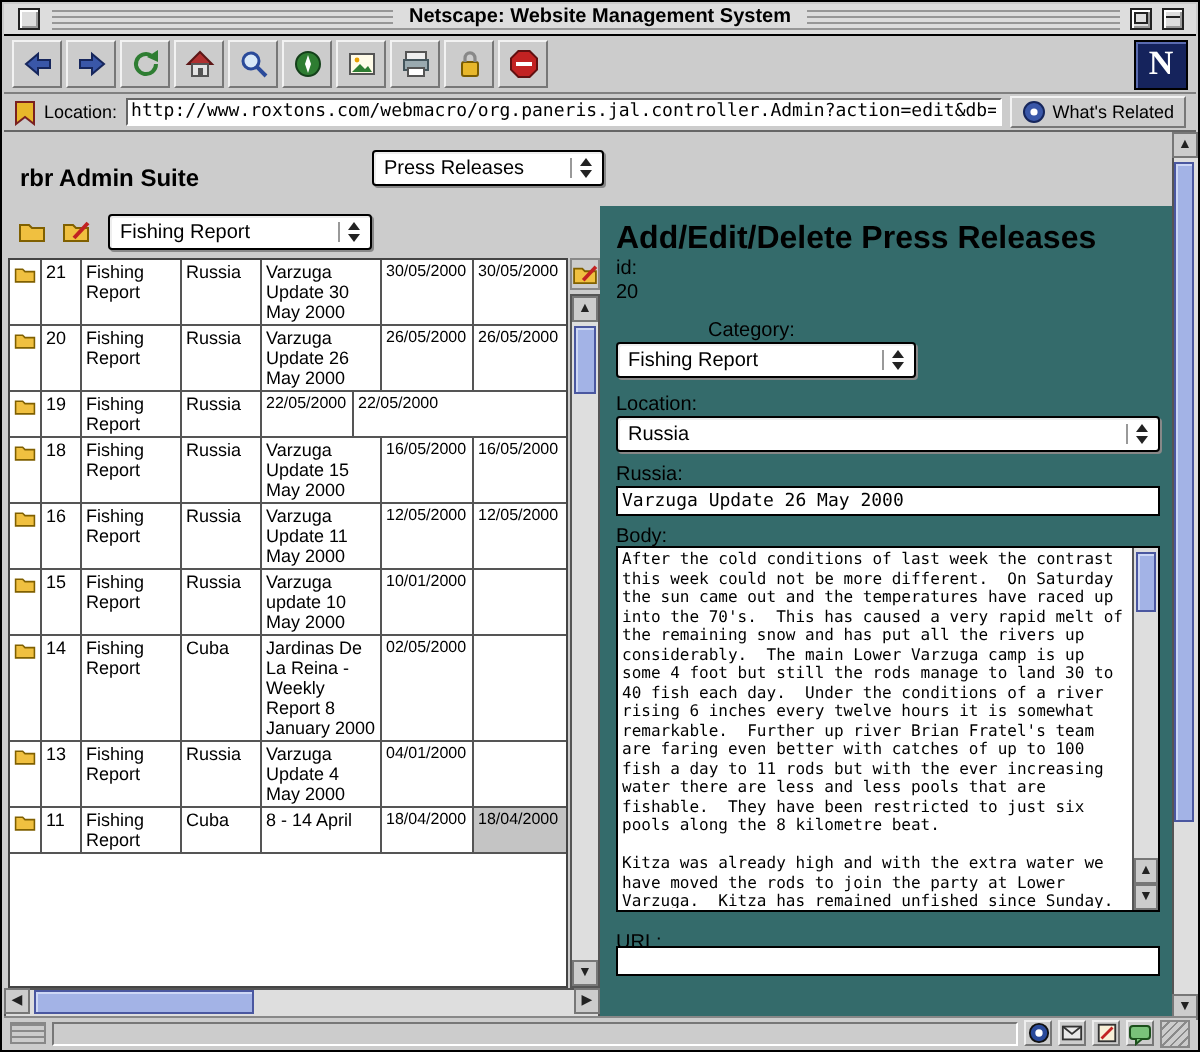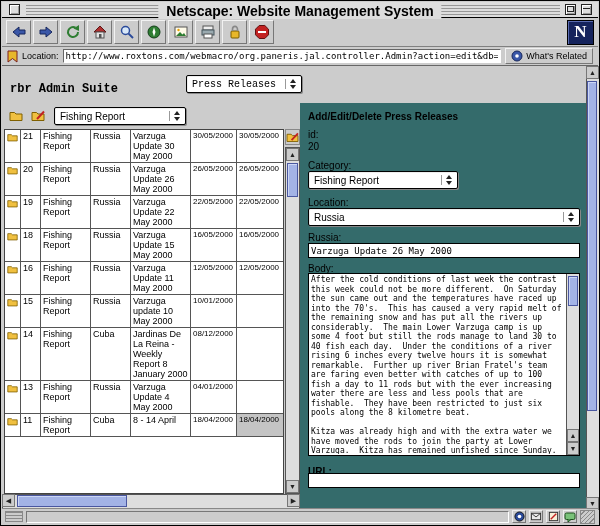--- a/index.html
+++ b/index.html
@@ -3,40 +3,40 @@
 <meta charset="utf-8">
 <style>
   * { margin:0; padding:0; box-sizing:border-box; }
   html,body { width:600px; height:526px; font-family:"Liberation Sans", sans-serif; }
   .window { position:relative; width:600px; height:526px; background:#ccc; border:1px solid #000; overflow:hidden; }
 
   
   .titlebar { position:absolute; left:1px; top:1px; right:1px; height:16px; background:#ddd; border-bottom:1px solid #000; z-index:30; }
   .titlebar::before { content:""; position:absolute; left:24px; right:38px; top:3px; bottom:2px;
     background:repeating-linear-gradient(to bottom,#979797 0 1px, transparent 1px 3px); }
-  .win-title { position:absolute; left:50%; top:1px; transform:translateX(-50%); background:#ddd; padding:0 8px; font-size:14px; font-weight:bold; white-space:nowrap; }
+  .win-title { position:absolute; left:50%; top:1px; transform:translateX(-50%); background:#ddd; padding:0 8px; font-size:10px; font-weight:bold; white-space:nowrap; }
   .wbox { position:absolute; top:2px; width:11px; height:11px; background:#ddd; border:1px solid #222; box-shadow:inset 1px 1px 0 #fff, inset -1px -1px 0 #999; }
   .wbox.close { left:7px; }
   .wbox.zoom { right:22px; } .wbox.zoom::after{content:"";position:absolute;left:1px;top:1px;width:5px;height:4px;border:1px solid #222;}
   .wbox.shade { right:6px; } .wbox.shade::after{content:"";position:absolute;left:1px;top:3px;width:7px;height:1px;background:#222;}
 
   
   .toolbar { position:absolute; left:1px; top:17px; right:1px; height:29px; background:#ccc; border-bottom:1px solid #808080; display:flex; align-items:center; gap:2px; padding:0 4px; z-index:20; }
   .tbtn { width:25px; height:24px; display:flex; align-items:center; justify-content:center; background:#ccc; border:1px solid; border-color:#f2f2f2 #777 #777 #f2f2f2; }
   .nlogo { margin-left:auto; width:27px; height:25px; background:#15235c; color:#fff; font-family:"Liberation Serif", serif; font-weight:bold; font-size:17px; display:flex; align-items:center; justify-content:center; border:1px solid #000; box-shadow:inset 1px 1px 0 #5a6bb0; }
 
   
   .locationbar { position:absolute; left:1px; top:46px; right:1px; height:19px; background:#ccc; border-bottom:1px solid #666; display:flex; align-items:center; gap:4px; padding:0 5px; z-index:20; }
   .loc-label { font-size:9px; white-space:nowrap; }
   .loc-input { flex:1; height:14px; background:#fff; border:1px solid; border-color:#666 #fff #fff #666; font:9px "DejaVu Sans Mono", monospace; padding:0 2px; }
   .whats-related { height:16px; display:flex; align-items:center; gap:3px; padding:0 5px; background:#ccc; border:1px solid; border-color:#f2f2f2 #777 #777 #f2f2f2; font-size:9px; white-space:nowrap;justify-content:space-between; }
 
   
   .page { position:absolute; left:1px; top:65px; width:598px; height:444px; background:#ccc; overflow:hidden; }
-  .page-header { position:absolute; left:0; top:0; right:14px; height:37px; background:#ccc;font-family:Liberation Mono, monospace; }
+  .page-header { position:absolute; left:0; top:0; right:14px; height:37px; background:#ccc; }
   .suite-title { position:absolute; left:8px; bottom:7px; font-size:12px; font-weight:bold; }
   .table-popup { position:absolute; left:184px; top:9px; width:116px; }
 
   .popup { height:18px; background:#fff; border:1px solid #000; border-radius:2px; display:flex; align-items:center; padding:0 5px; font-size:10px;
     box-shadow:1px 1px 0 #888, inset 1px 1px 0 #eee; white-space:nowrap; overflow:hidden; }
   .popup .arrows { margin-left:auto; display:flex; flex-direction:column; align-items:center; padding-left:4px; border-left:1px solid #999; }
   .tri-up { display:block; width:0; height:0; border-left:3px solid transparent; border-right:3px solid transparent; border-bottom:4px solid #222; margin-bottom:2px; }
   .tri-down { display:block; width:0; height:0; border-left:3px solid transparent; border-right:3px solid transparent; border-top:4px solid #222; }
 
   
@@ -71,35 +71,35 @@
   .list-hscroll .left { left:0; top:0; } .list-hscroll .right { right:0; top:0; }
   .list-hscroll .sb-thumb { left:15px; top:1px; width:110px; height:12px; }
 
   .win-vscroll { position:absolute; right:0; top:0; width:14px; height:444px; }
   .win-vscroll .sb-track { left:0; top:0; right:0; bottom:0; }
   .win-vscroll .up { left:0; top:0; } .win-vscroll .down { left:0; bottom:0; }
   .win-vscroll .sb-thumb { left:1px; top:15px; width:10px; height:330px; }
 
   
   .form-panel { position:absolute; left:298px; top:37px; right:14px; bottom:0; background:#346b6b; }
-  .fp-heading { position:absolute; left:8px; top:8px; font-size:10px; font-weight:bold; color:#000; }
+  .fp-heading { position:absolute; left:8px; top:8px; font-size:16px; font-weight:bold; color:#000; }
   .fp-label { position:absolute; left:8px; font-size:10px; color:#000; }
   .fp-value { position:absolute; left:8px; font-size:10px; color:#000; }
   .lbl-id { top:26px; } .val-id { top:38px; }
-  .lbl-cat { top:57px; } .cat-popup { position:absolute; left:8px; top:68px; width:150px; }
+  .lbl-cat { top:57px;margin-left:46px; } .cat-popup { position:absolute; left:8px; top:68px; width:150px; }
   .lbl-loc { top:94px; } .loc-popup { position:absolute; left:8px; top:105px; width:272px; }
   .lbl-title { top:129px; }
   .title-input { position:absolute; left:8px; top:140px; width:272px; height:15px; background:#fff; border:1px solid #000; font:9px "DejaVu Sans Mono", monospace; padding:0 2px; }
   .lbl-body { top:160px; }
   .body-box { position:absolute; left:8px; top:170px; width:272px; height:183px; background:#fff; border:1px solid #000; }
   .body-text { position:absolute; left:2px; top:1px; right:15px; bottom:1px; font:8px/9.5px "DejaVu Sans Mono", monospace; white-space:pre-wrap; overflow:hidden; color:#000; }
   .body-scroll { position:absolute; right:0; top:0; width:13px; bottom:0; background:#dedede; border-left:1px solid #555; }
   .body-scroll .sb-thumb { left:1px; top:2px; width:10px; height:30px; }
   .body-scroll .up2 { left:0; bottom:13px; width:12px; } .body-scroll .down2 { left:0; bottom:0; width:12px; }
-  .lbl-url { top:363px;font-weight:bold; }
+  .lbl-url { top:363px; }
   .url-input { position:absolute; left:8px; top:370px; width:272px; height:15px; background:#fff; border:1px solid #000; font:9px "DejaVu Sans Mono", monospace; padding:0 2px; }
 
   
   .statusbar { position:absolute; left:1px; right:1px; bottom:1px; height:16px; background:#ccc; border-top:1px solid #888; display:flex; align-items:center; gap:3px; padding:0 3px; z-index:20; }
   .grip-stripes { width:18px; height:11px; border:1px solid #888; background:repeating-linear-gradient(to bottom,#8a8a8a 0 1px, #ccc 1px 3px); }
   .status-field { flex:1; height:12px; border:1px solid; border-color:#777 #fff #fff #777; background:#ccc; }
   .comp-icon { width:14px; height:13px; display:flex; align-items:center; justify-content:center; background:#ccc; border:1px solid; border-color:#eee #777 #777 #eee; }
   .resize-grip { width:15px; height:14px; border:1px solid #888; background:repeating-linear-gradient(135deg,#ccc 0 2px, #8a8a8a 2px 3px); }
 </style>
 </head>
@@ -257,21 +257,20 @@
         </div>
         <div class="trow">
           <div class="tc c-icon">
             <svg width="12" height="10" viewBox="0 0 14 11">
               <path d="M1 2.5 H5.5 L7 4 H13 V10.5 H1 Z" fill="#f0c040" stroke="#806000"></path>
             </svg>
           </div>
           <div class="tc c-id">19</div>
           <div class="tc c-cat">Fishing Report</div>
           <div class="tc c-loc">Russia</div>
-          <div class="tc c-title">Varzuga Update 22 May 2000</div>
           <div class="tc c-d1">22/05/2000</div>
           <div class="tc c-d2">22/05/2000</div>
         </div>
         <div class="trow">
           <div class="tc c-icon">
             <svg width="12" height="10" viewBox="0 0 14 11">
               <path d="M1 2.5 H5.5 L7 4 H13 V10.5 H1 Z" fill="#f0c040" stroke="#806000"></path>
             </svg>
           </div>
           <div class="tc c-id">18</div>
@@ -310,21 +309,21 @@
         <div class="trow">
           <div class="tc c-icon">
             <svg width="12" height="10" viewBox="0 0 14 11">
               <path d="M1 2.5 H5.5 L7 4 H13 V10.5 H1 Z" fill="#f0c040" stroke="#806000"></path>
             </svg>
           </div>
           <div class="tc c-id">14</div>
           <div class="tc c-cat">Fishing Report</div>
           <div class="tc c-loc">Cuba</div>
           <div class="tc c-title">Jardinas De La Reina - Weekly Report 8 January 2000</div>
-          <div class="tc c-d1">08/12/2000</div>
+          <div class="tc c-d1">02/05/2000</div>
           <div class="tc c-d2"></div>
         </div>
         <div class="trow">
           <div class="tc c-icon">
             <svg width="12" height="10" viewBox="0 0 14 11">
               <path d="M1 2.5 H5.5 L7 4 H13 V10.5 H1 Z" fill="#f0c040" stroke="#806000"></path>
             </svg>
           </div>
           <div class="tc c-id">13</div>
           <div class="tc c-cat">Fishing Report</div>

